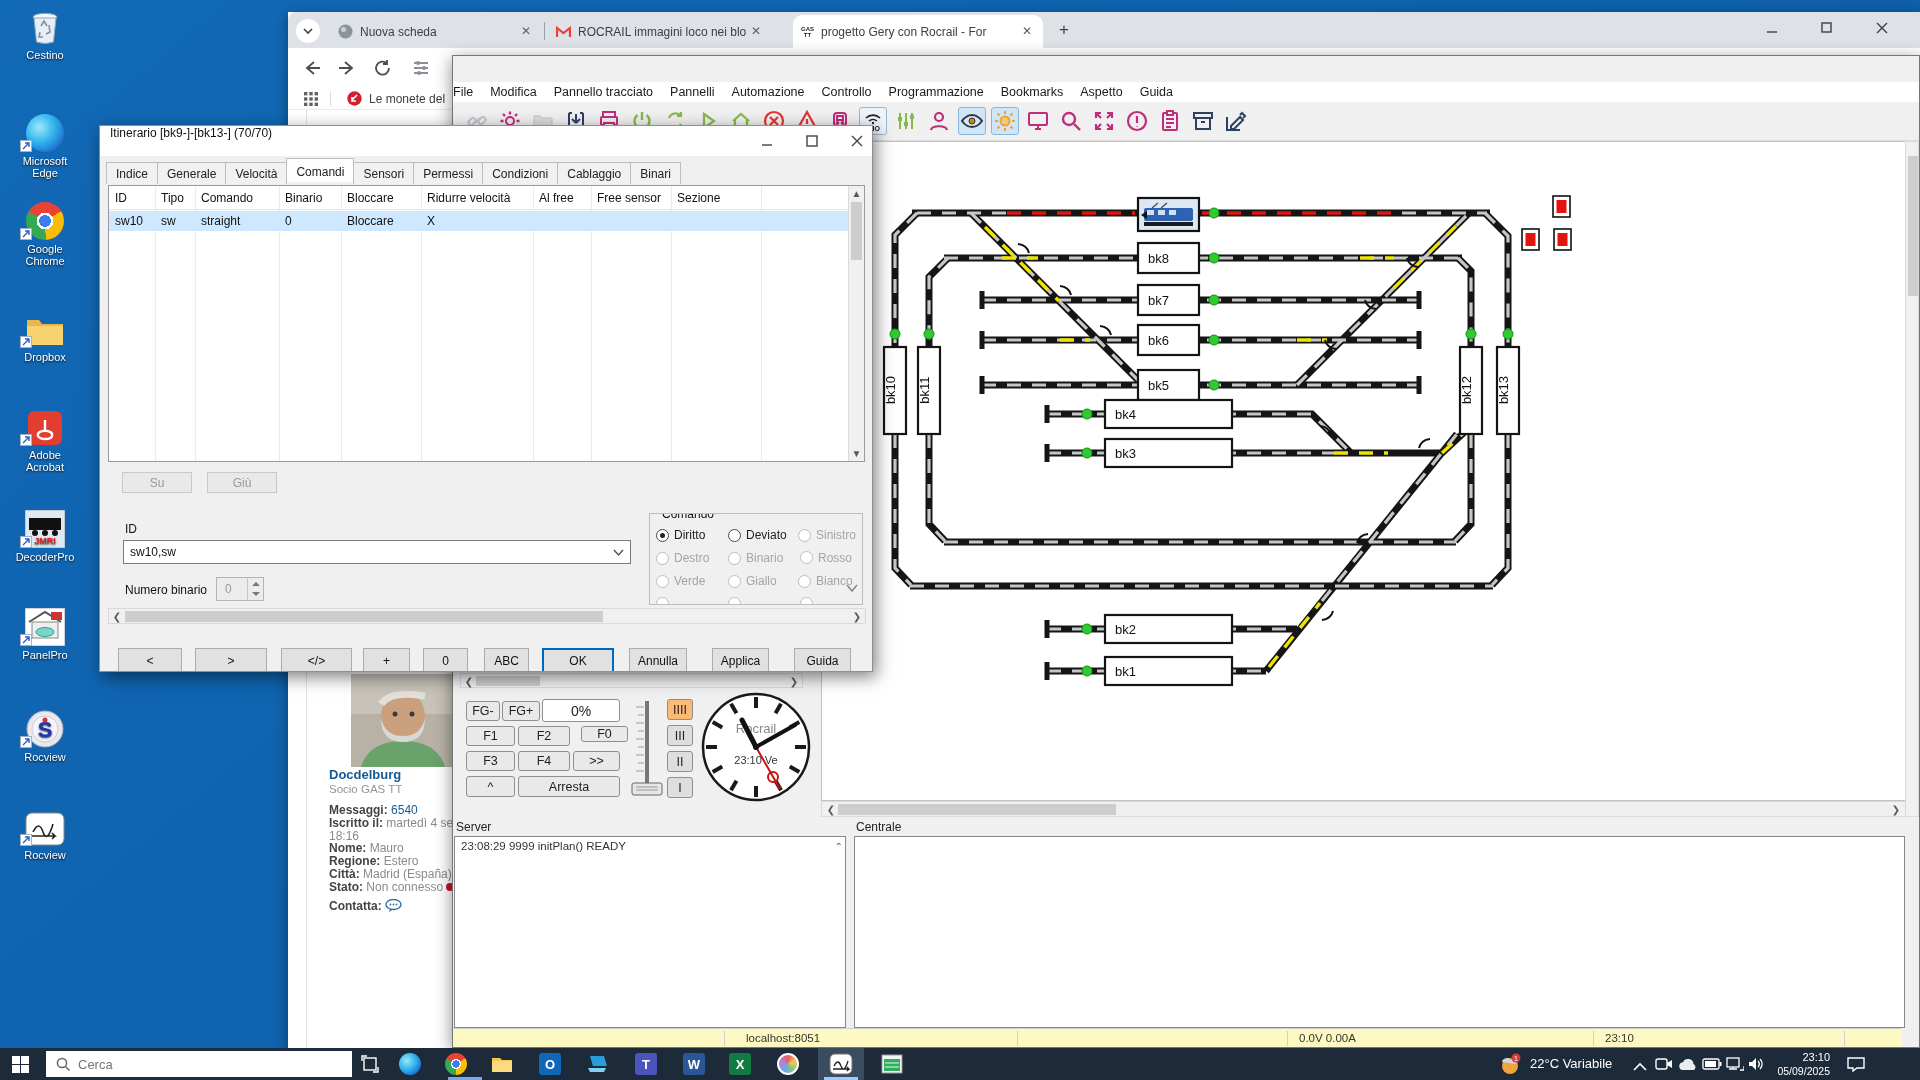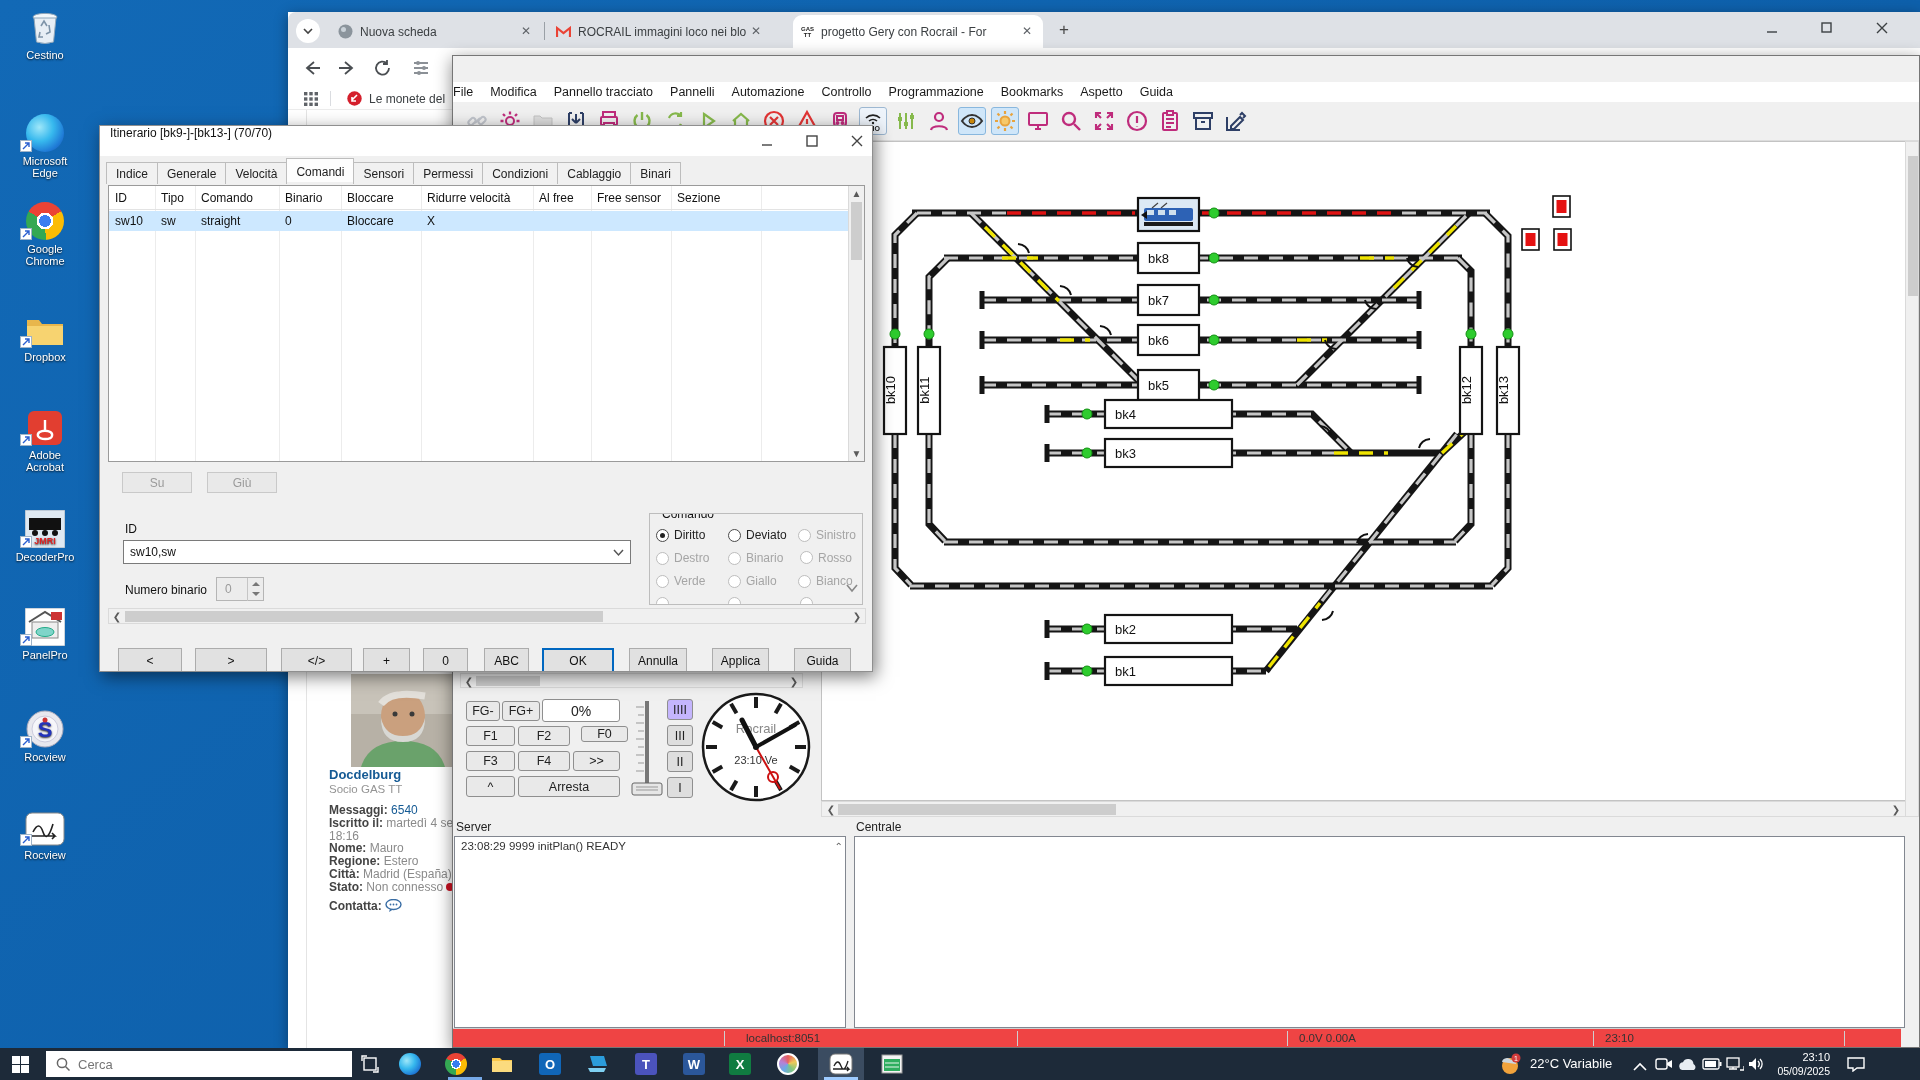--- a/index.html
+++ b/index.html
@@ -698,21 +698,21 @@
       <div class="tb" style="left:6px;top:87px;width:49px;height:21px">^</div>
       <div class="tb" style="left:58px;top:87px;width:102px;height:21px">Arresta</div>
       <svg class="a" style="left:166px;top:6px" width="40" height="104">
         <path d="M21 6v82" stroke="#777" stroke-width="4" fill="none"></path>
         <g stroke="#999">
             <path d="M10 12h8M12 20h6M10 28h8M12 36h6M10 44h8M12 52h6M10 60h8M12 68h6M10 76h8"></path>
           </g>
         <rect x="6" y="88" width="30" height="12" rx="2" fill="#e6e6e6" stroke="#666"></rect>
           <path d="M10 92h22M10 95h22" stroke="#999"></path>
       </svg>
-      <div class="tb" style="left:207px;top:10px;width:26px;height:21px;background:#c4b5fd">IIII</div>
+      <div class="tb" style="left:207px;top:10px;width:26px;height:21px;background:#fdba74">IIII</div>
       <div class="tb" style="left:207px;top:36px;width:26px;height:21px;background:#dedede">III</div>
       <div class="tb" style="left:207px;top:62px;width:26px;height:21px;background:#dedede">II</div>
       <div class="tb" style="left:207px;top:88px;width:26px;height:21px;background:#dedede">I</div>
       <svg class="a" style="left:240px;top:2px" width="112" height="112">
         <circle cx="56" cy="56" r="53" fill="#fff" stroke="#1a1a1a" stroke-width="2.5"></circle>
         <g fill="#1a1a1a">
           <rect x="54" y="6" width="4" height="11" transform="rotate(0 56 56)"></rect>
             <rect x="54" y="6" width="4" height="11" transform="rotate(30 56 56)"></rect>
           <rect x="54" y="6" width="4" height="11" transform="rotate(60 56 56)"></rect>
             <rect x="54" y="6" width="4" height="11" transform="rotate(90 56 56)"></rect>
@@ -736,21 +736,21 @@
     </div>
 
     <div class="a" style="left:3px;top:764px;font-size:12px;color:#222">Server</div>
     <div class="a" style="left:1px;top:780px;width:392px;height:192px;background:#fff;border:1px solid #828790">
       <div style="padding:3px 6px;font-size:11.5px;color:#333">23:08:29 9999 initPlan() READY</div>
       <div class="a sarrow" style="right:2px;top:2px">⌃</div>
     </div>
     <div class="a" style="left:403px;top:764px;font-size:12px;color:#222">Centrale</div>
     <div class="a" style="left:401px;top:780px;width:1051px;height:192px;background:#fff;border:1px solid #828790"></div>
 
-    <div class="a" style="left:0;top:972px;width:1448px;height:19px;background:#ef4444;border-top:1px solid #d0d0d0;font-size:11.5px;color:#333">
+    <div class="a" style="left:0;top:972px;width:1448px;height:19px;background:#fef9c3;border-top:1px solid #d0d0d0;font-size:11.5px;color:#333">
       <div class="a" style="left:271px;top:2px;width:1px;height:15px;background:#cfcfcf"></div>
       <div class="a" style="left:564px;top:2px;width:1px;height:15px;background:#cfcfcf"></div>
       <div class="a" style="left:834px;top:2px;width:1px;height:15px;background:#cfcfcf"></div>
       <div class="a" style="left:1140px;top:2px;width:1px;height:15px;background:#cfcfcf"></div>
       <div class="a" style="left:1391px;top:2px;width:1px;height:15px;background:#cfcfcf"></div>
       <div class="a" style="left:293px;top:3px">localhost:8051</div>
       <div class="a" style="left:846px;top:3px">0.0V 0.00A</div>
       <div class="a" style="left:1152px;top:3px">23:10</div>
     </div>
   </div>

